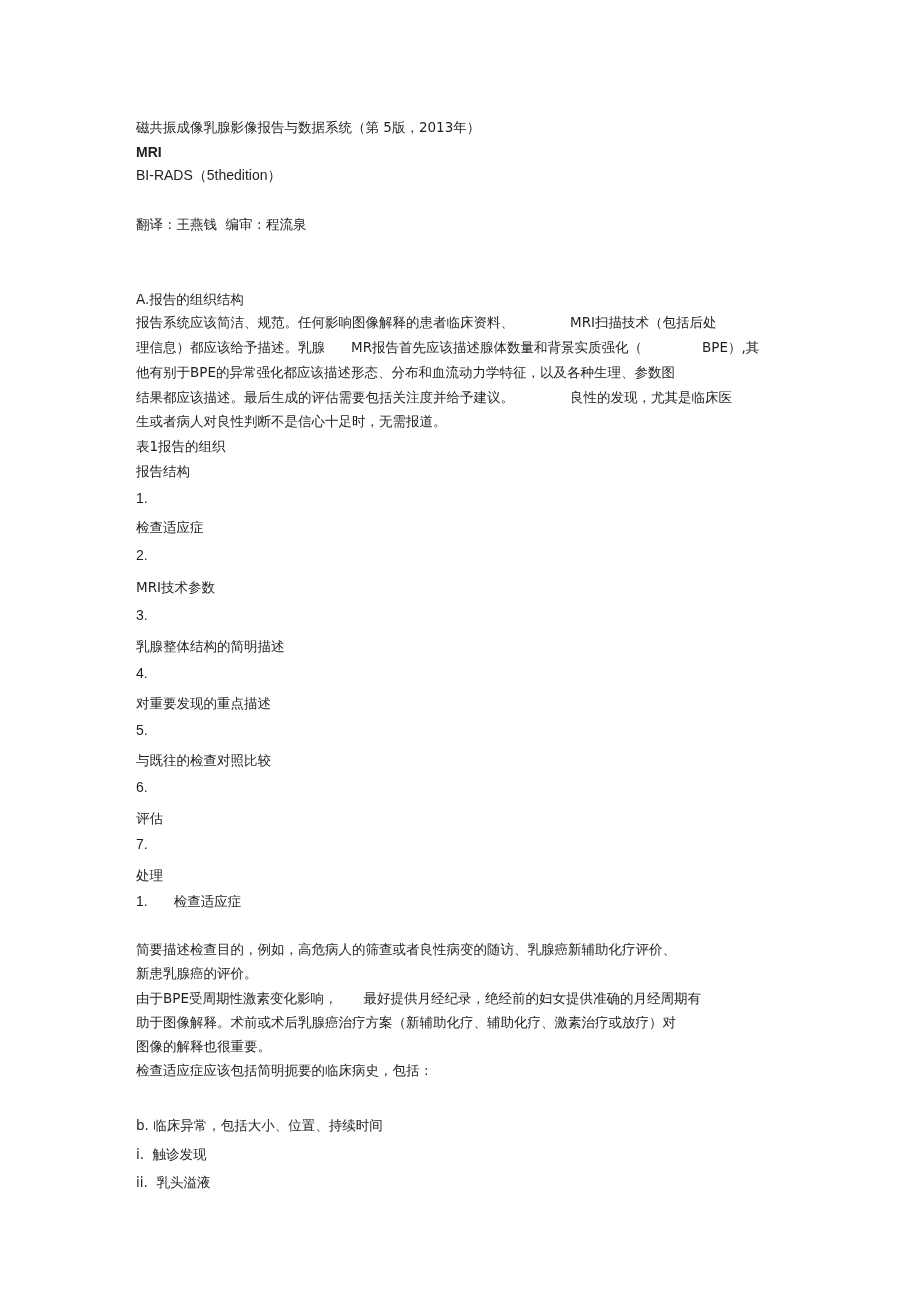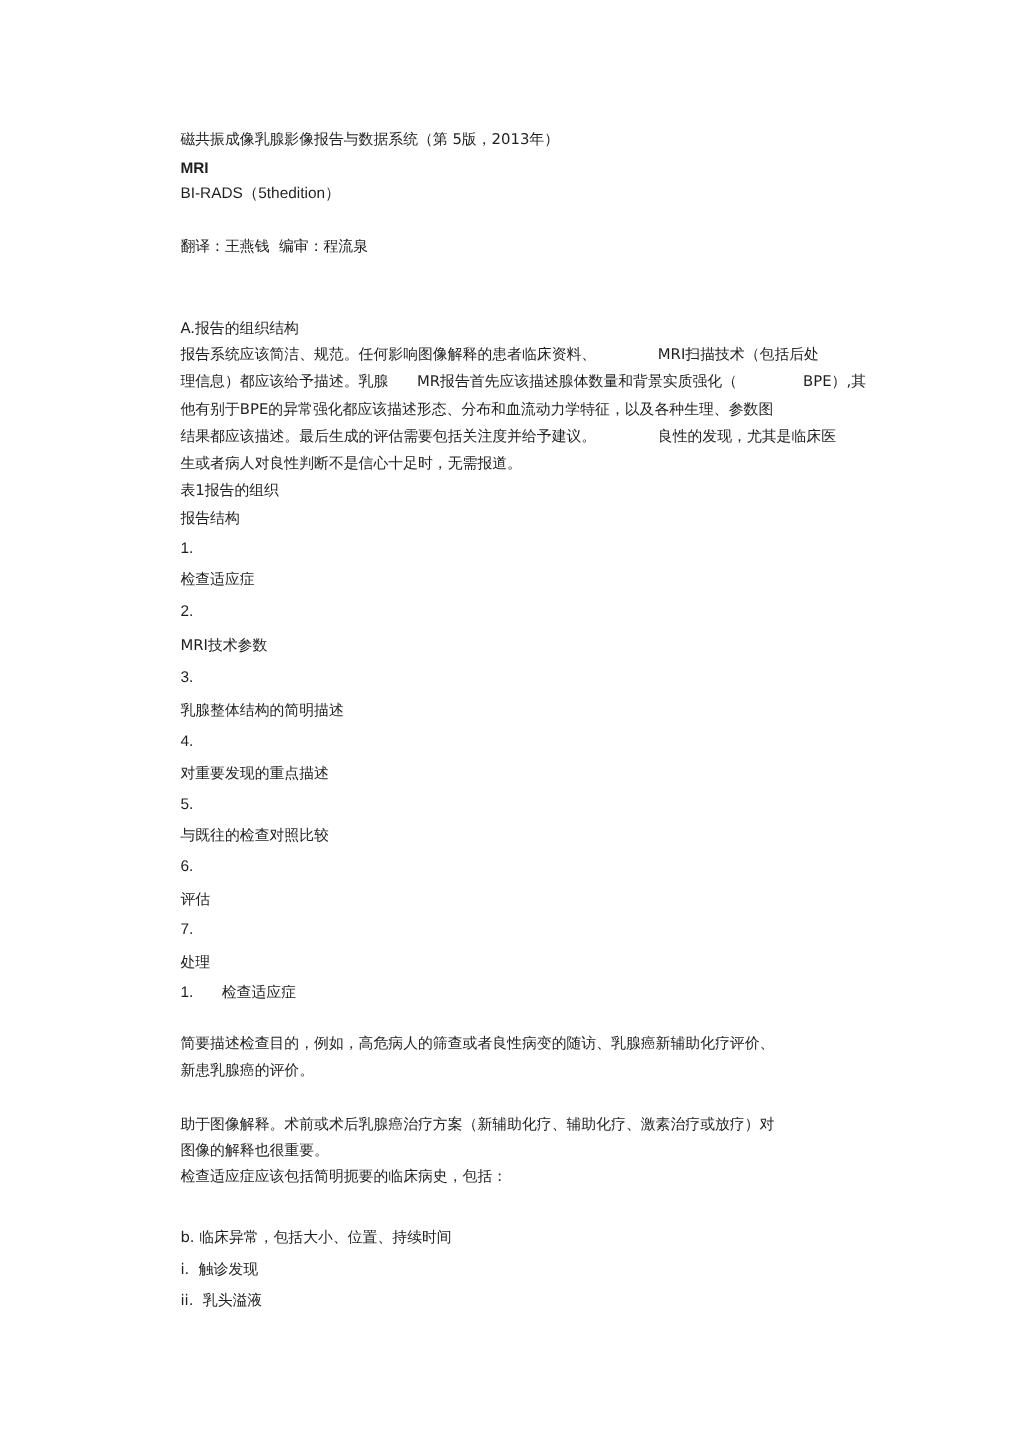--- a/index.html
+++ b/index.html
@@ -23,21 +23,20 @@
       height: 1303px;
       background: #ffffff;
     }
     .line {
       position: absolute;
       left: 136px;
       font-size: 13.5px;
       line-height: 18px;
       white-space: pre;
       color: #1f1f1f;
-      margin-left: 28px;
     }
     .latin {
       font-family: "Liberation Sans", sans-serif;
       font-size: 14px;
     }
     .gap-wide { display: inline-block; width: 56px; }
     .gap-mid { display: inline-block; width: 26px; }
     .gap-huge { display: inline-block; width: 60px; }
   </style>
 </head>
@@ -84,20 +83,21 @@
   <div class="line" style="top:809px;">评估</div>
 
   <div class="line latin" style="top:835px;">7.</div>
   <div class="line" style="top:866px;">处理</div>
 
   <div class="line" style="top:892px;"><span class="latin">1.</span><span class="gap-mid"></span><span>检查适应症</span></div>
 
   <div class="line" style="top:940px;">简要描述检查目的，例如，高危病人的筛查或者良性病变的随访、乳腺癌新辅助化疗评价、</div>
   <div class="line" style="top:964px;">新患乳腺癌的评价。</div>
 
+  <div class="line" style="top:989px;"><span>由于BPE受周期性激素变化影响，</span><span class="gap-mid"></span><span>最好提供月经纪录，绝经前的妇女提供准确的月经周期有</span></div>
   <div class="line" style="top:1013px;">助于图像解释。术前或术后乳腺癌治疗方案（新辅助化疗、辅助化疗、激素治疗或放疗）对</div>
   <div class="line" style="top:1037px;">图像的解释也很重要。</div>
 
   <div class="line" style="top:1061px;">检查适应症应该包括简明扼要的临床病史，包括：</div>
   <div class="line" style="top:1116px;">b. 临床异常，包括大小、位置、持续时间</div>
   <div class="line" style="top:1145px;">i.  触诊发现</div>
   <div class="line" style="top:1173px;text-align:right;">ii.  乳头溢液</div>
 
 </div>
 

